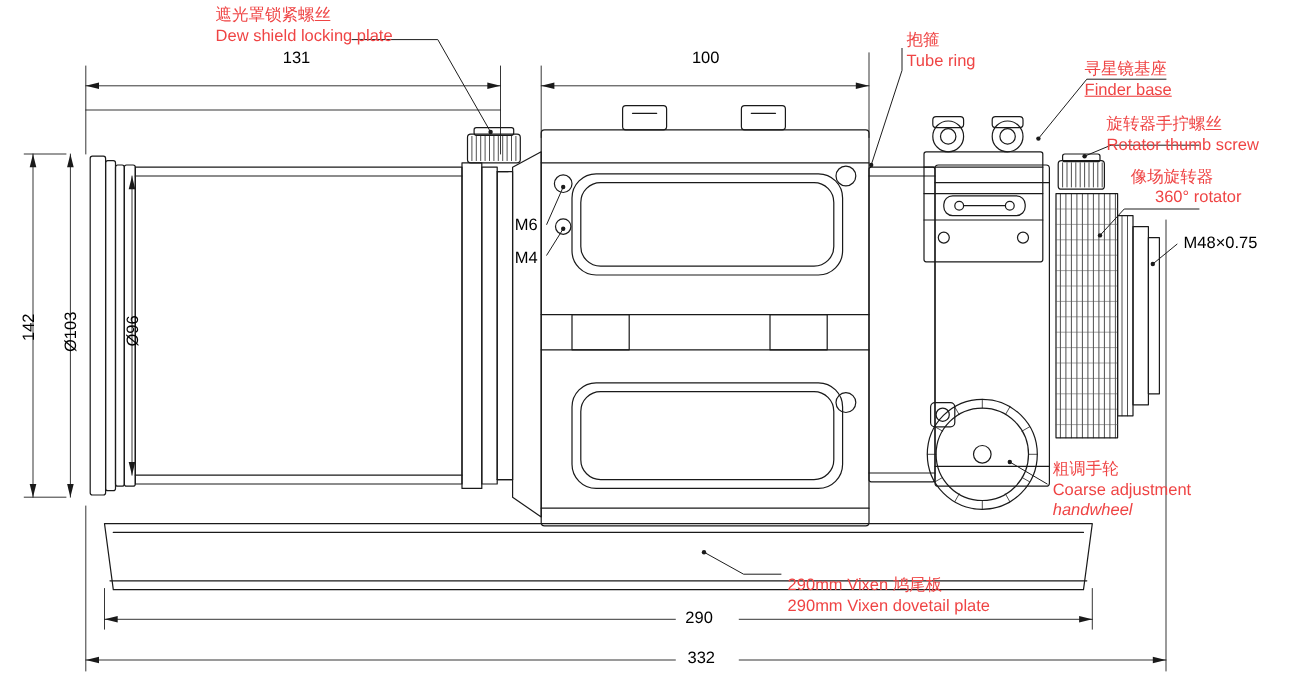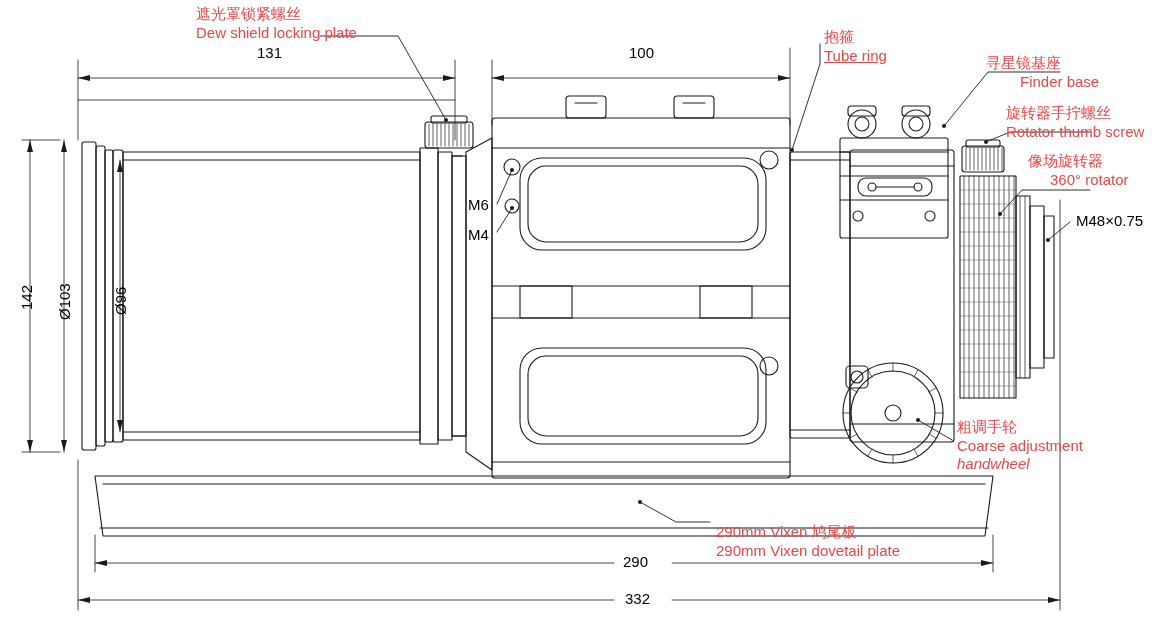--- a/index.html
+++ b/index.html
@@ -290,24 +290,24 @@
   <div class="dim rot" style="left:112px; top:315px; transform:rotate(-90deg);">Ø96</div>
 
   <div class="dim" style="left:468px; top:196px;">M6</div>
   <div class="dim" style="left:468px; top:226px;">M4</div>
   <div class="dim" style="left:1076px; top:212px;">M48×0.75</div>
 
   <div class="lbl" style="left:196px; top:5px;">遮光罩锁紧螺丝</div>
   <div class="lbl" style="left:196px; top:24px;">Dew shield locking plate</div>
 
   <div class="lbl" style="left:824px; top:28px;">抱箍</div>
-  <div class="lbl" style="left:824px; top:47px;text-decoration:underline;">Tube ring</div>
+  <div class="lbl" style="left:824px; top:47px;">Tube ring</div>
 
   <div class="lbl" style="left:986px; top:54px;">寻星镜基座</div>
-  <div class="lbl" style="left:1020px; top:73px;">Finder base</div>
+  <div class="lbl" style="left:986px; top:73px;text-decoration:underline;">Finder base</div>
 
   <div class="lbl" style="left:1006px; top:104px;">旋转器手拧螺丝</div>
   <div class="lbl" style="left:1006px; top:123px;">Rotator thumb screw</div>
 
   <div class="lbl" style="left:1028px; top:152px;">像场旋转器</div>
   <div class="lbl" style="left:1050px; top:171px;">360° rotator</div>
 
   <div class="lbl" style="left:957px; top:418px;">粗调手轮</div>
   <div class="lbl" style="left:957px; top:437px;">Coarse adjustment</div>
   <div class="lbl" style="left:957px; top:455px;font-style:italic;">handwheel</div>

